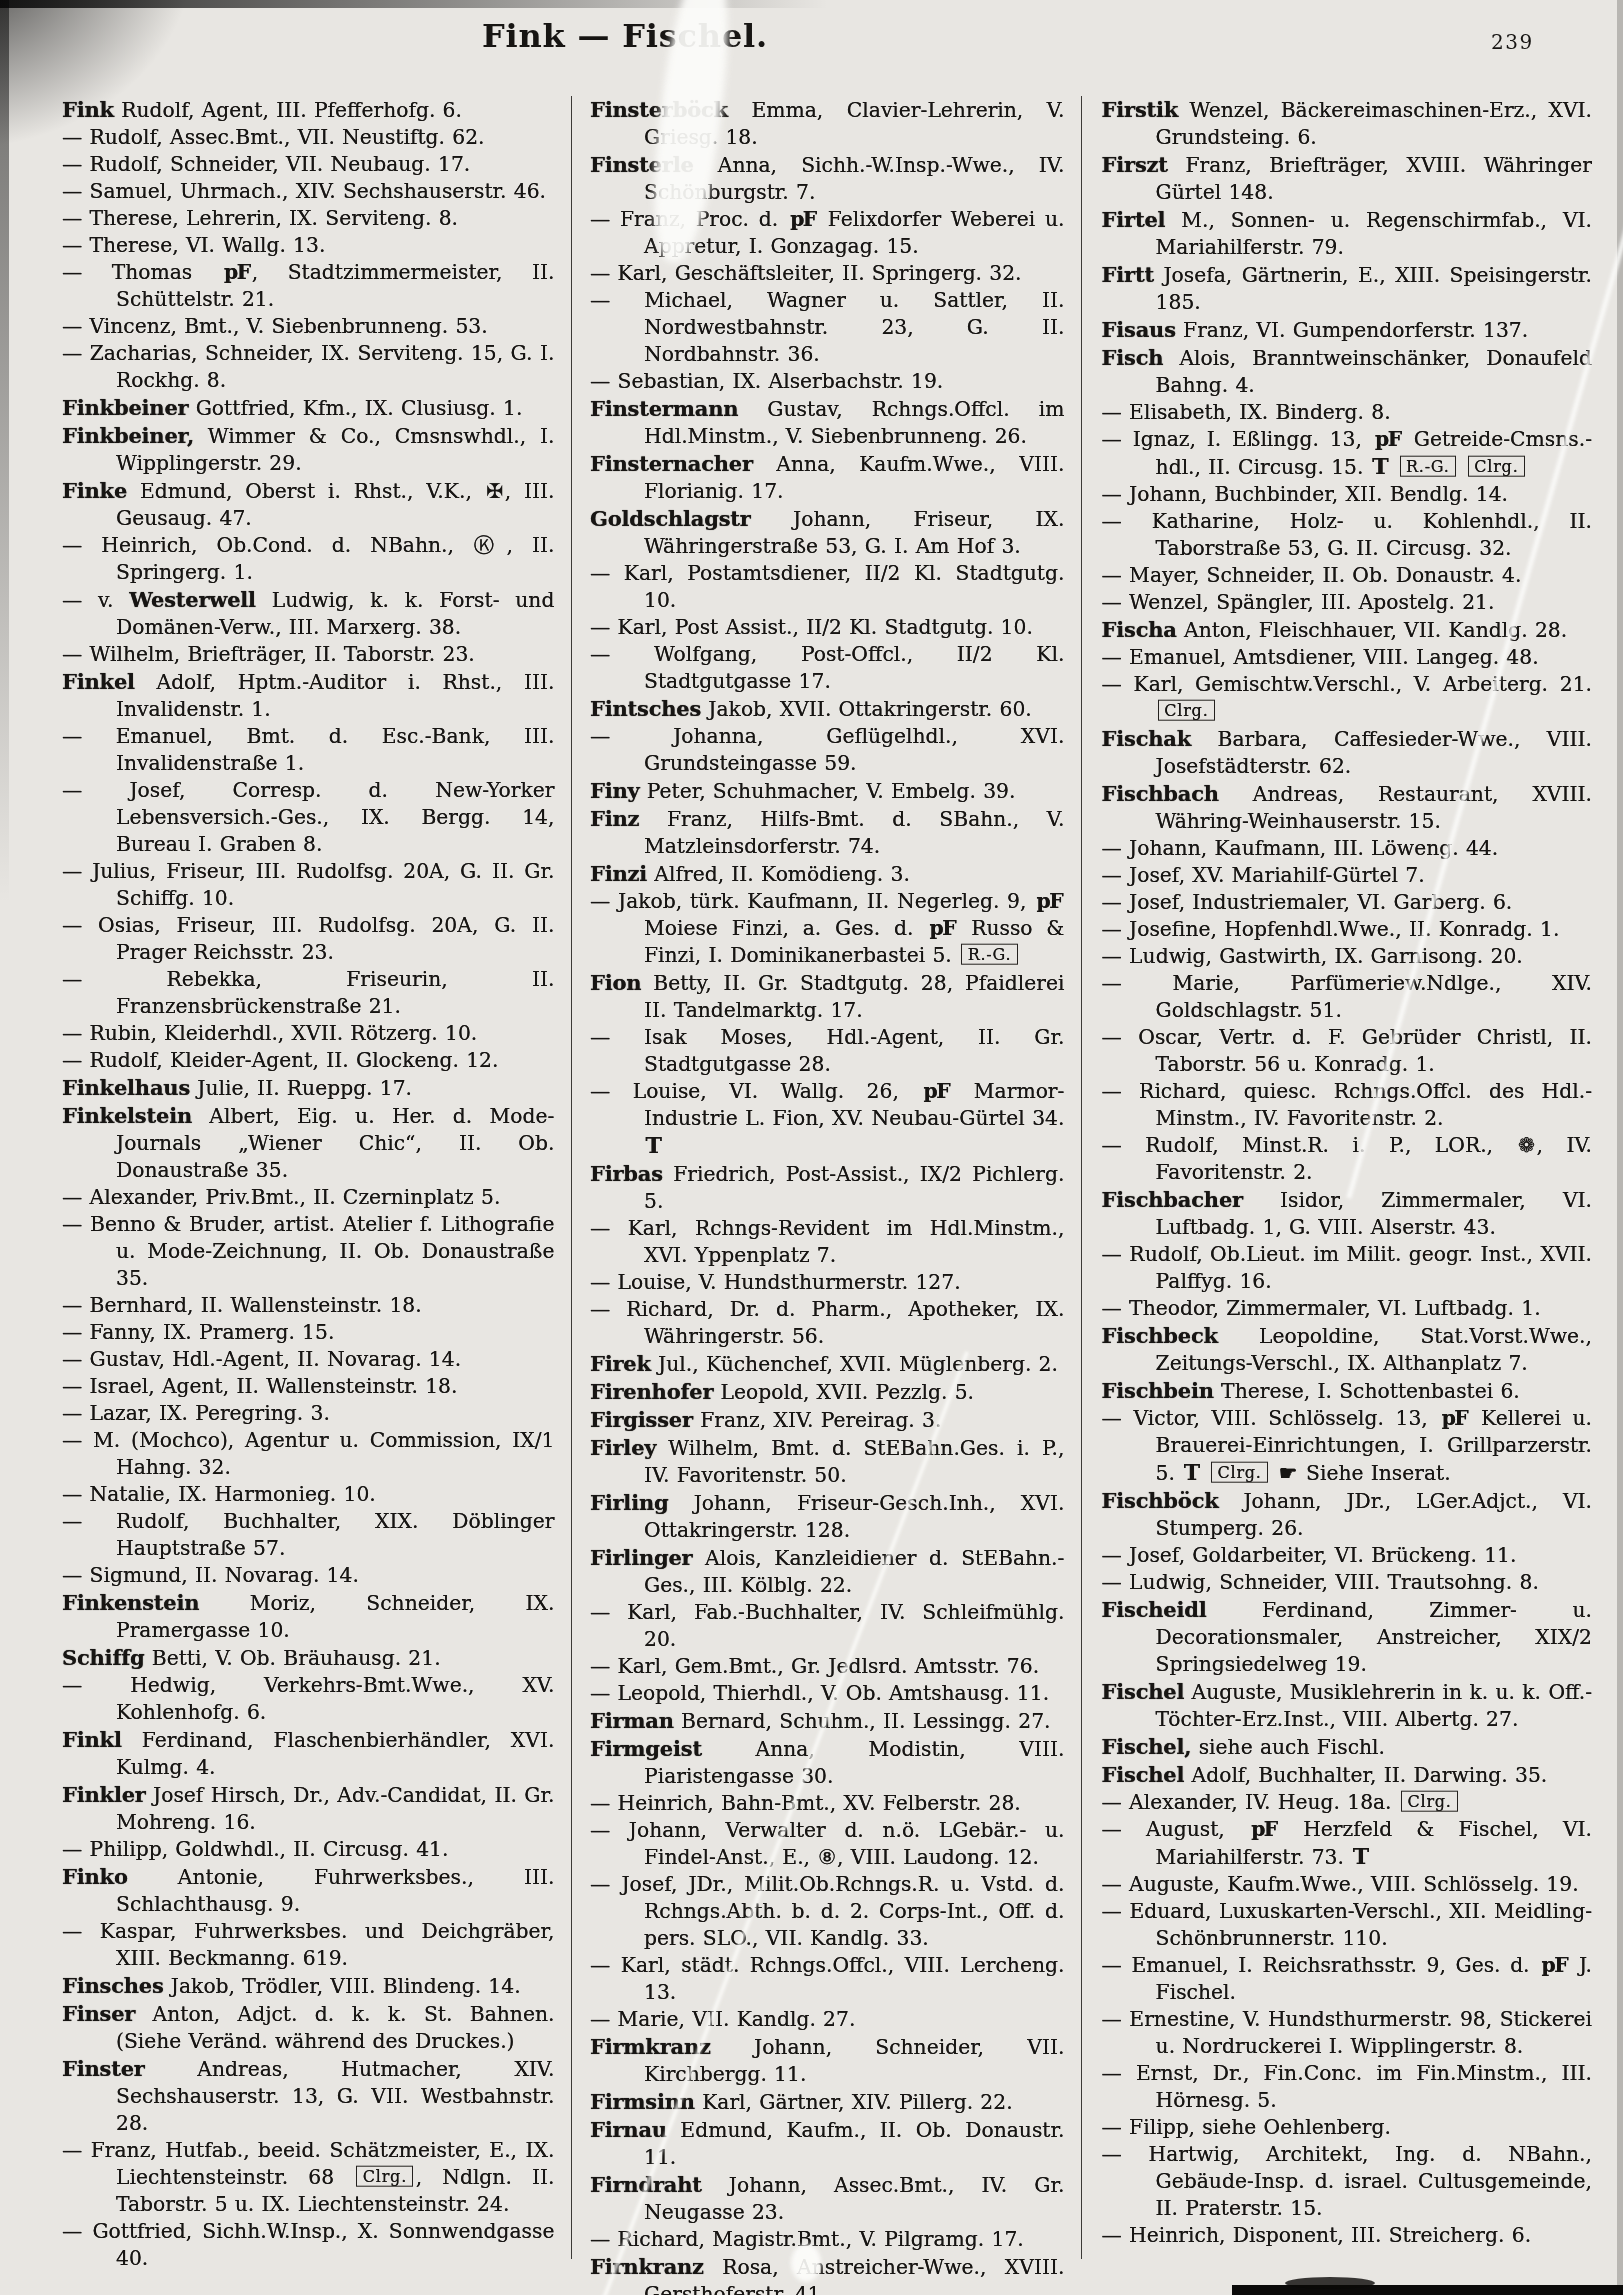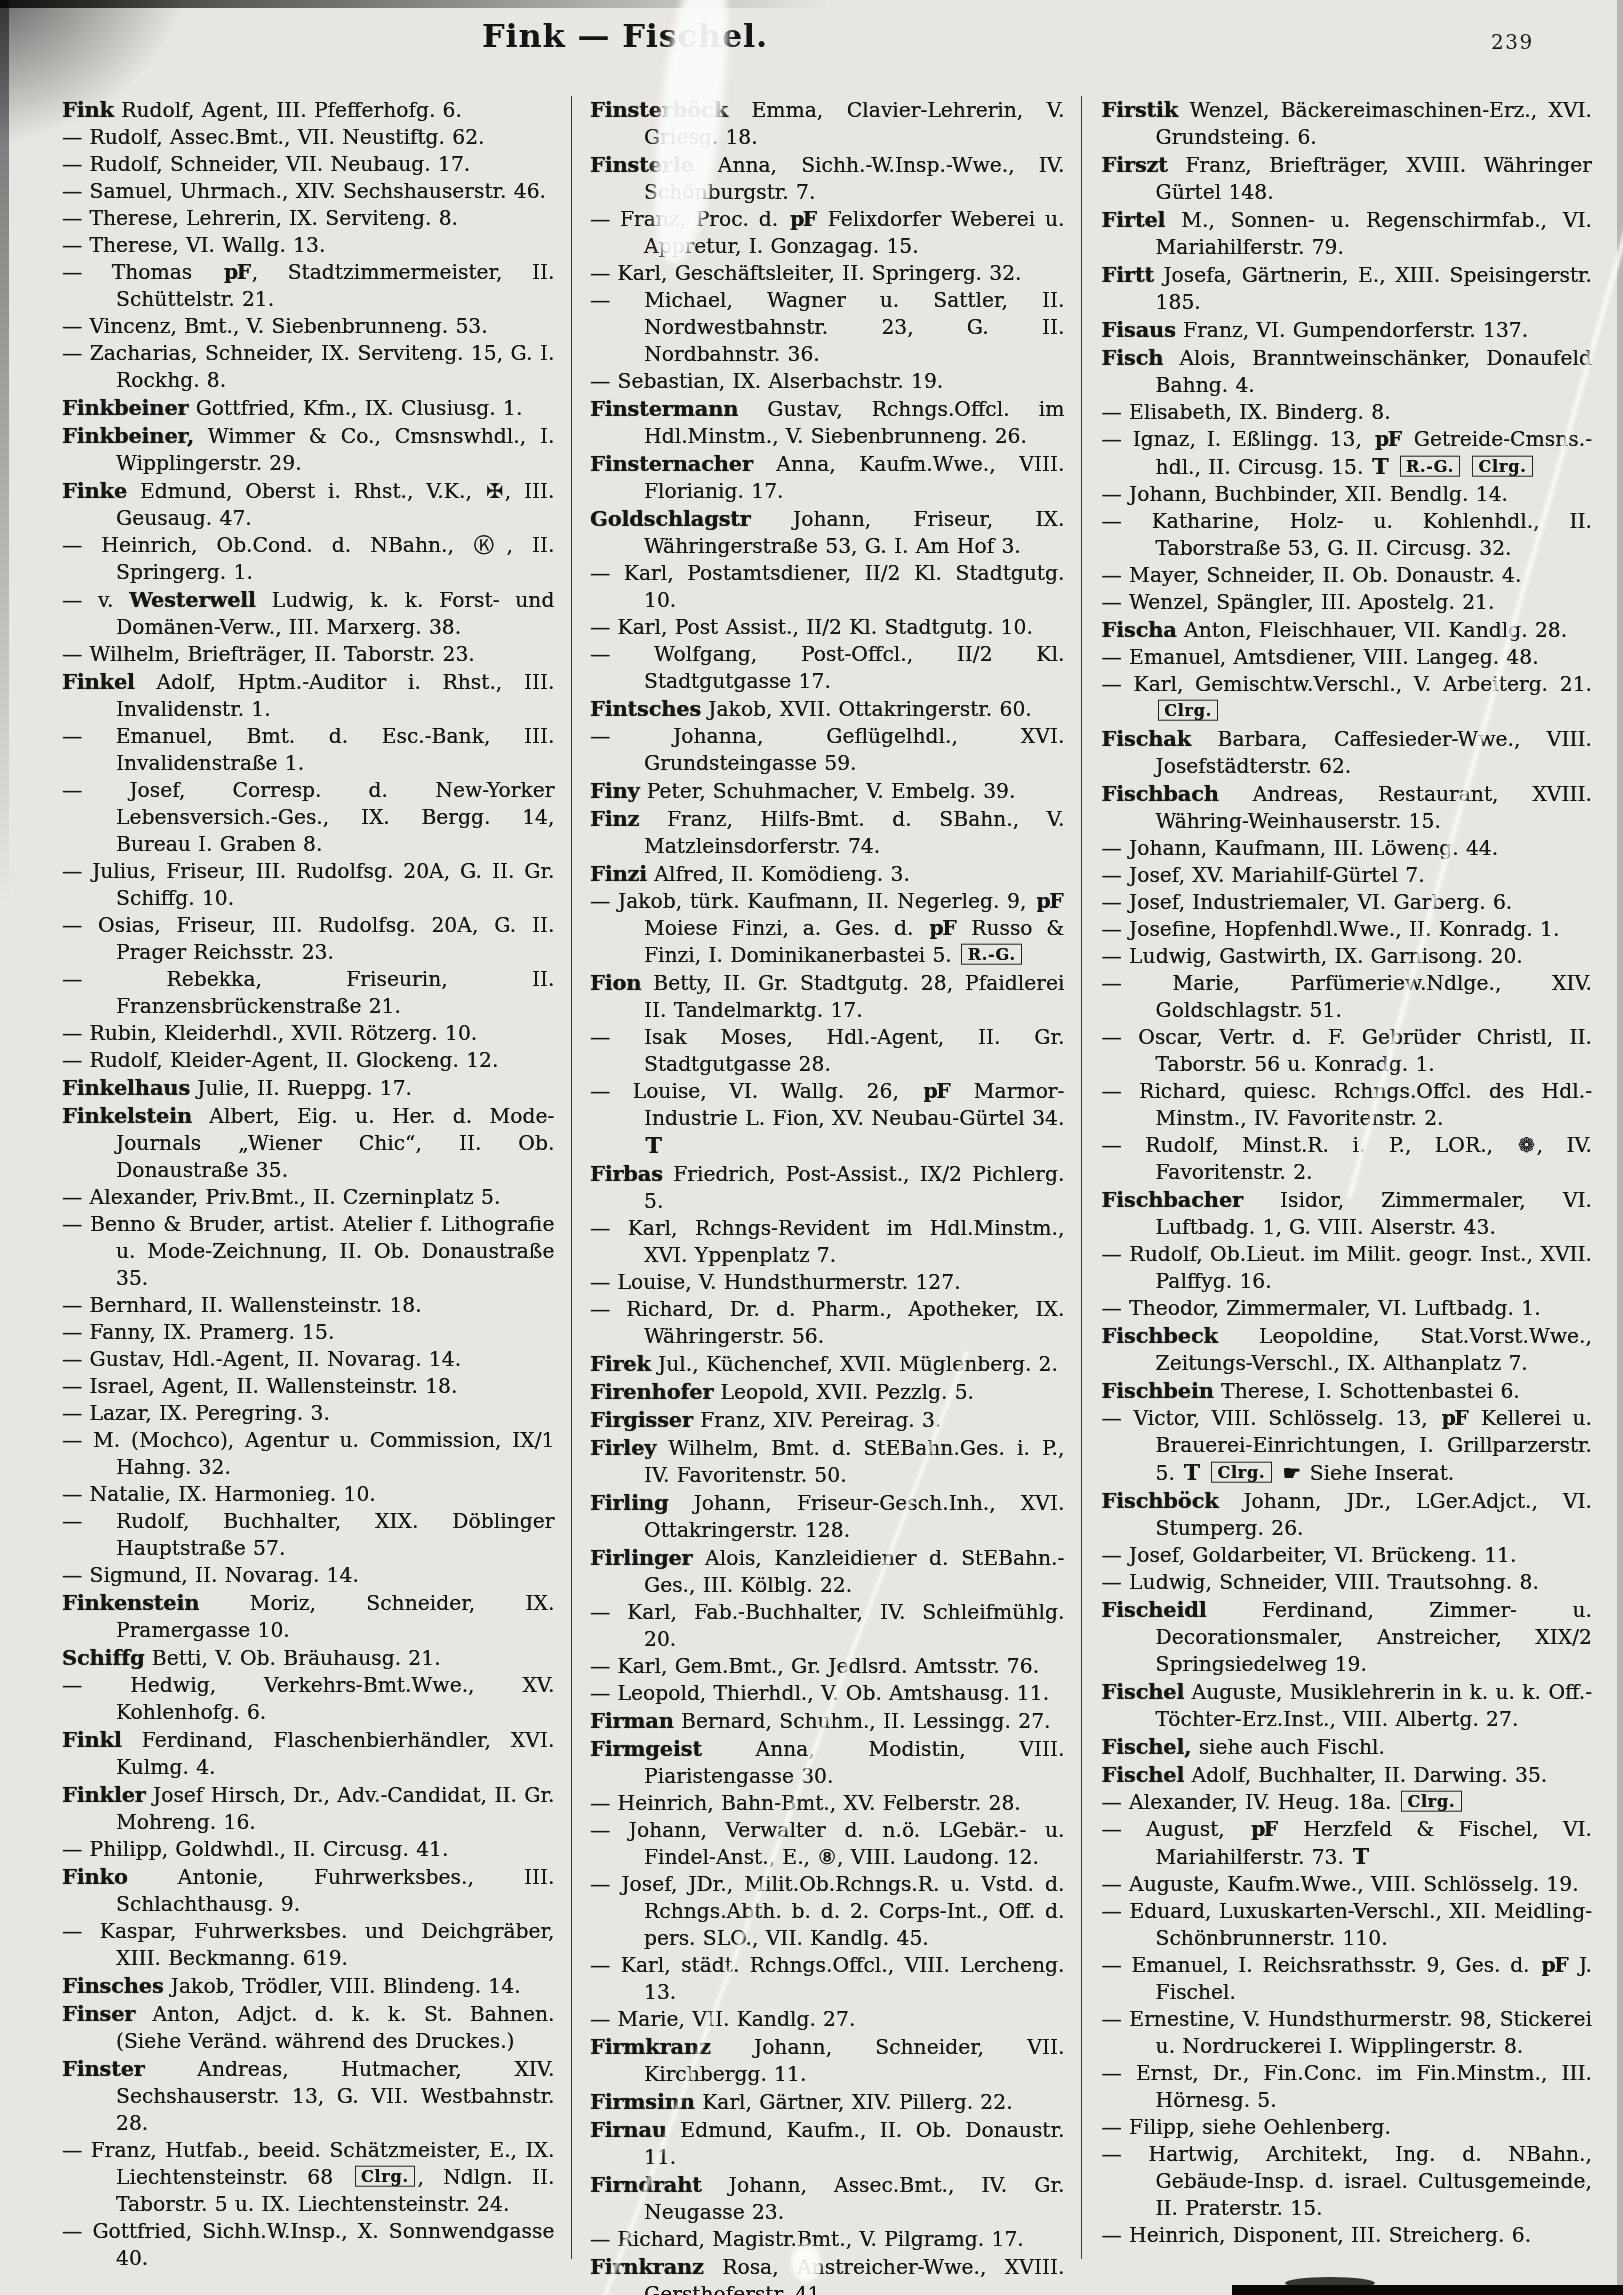--- a/index.html
+++ b/index.html
@@ -29,21 +29,21 @@
   ol.entries{list-style:none;margin:0;padding:0;}
   ol.entries li{
     font-size:20.3px;line-height:27px;text-align:justify;
     padding-left:54px;text-indent:-54px;
     text-shadow:0 0 0.5px rgba(20,18,16,.85);
     word-spacing:0.8px;
   }
   b.head{font-size:21px;letter-spacing:-0.2px;text-shadow:0 0 0.8px rgba(20,18,16,.9);}
   .badge{
     display:inline-block;border:1.9px solid #24211e;padding:0 5.3px;margin:0 2.3px;
-    font-weight:bold;font-size:16px;line-height:19px;letter-spacing:0.8px;
+    font-weight:normal;font-size:16px;line-height:19px;letter-spacing:0.8px;
     text-indent:0;transform:translateY(-2.3px);
   }
   .sym-firm{font-weight:bold;letter-spacing:-1.5px;padding:0 2.3px;}
   .sym-tel{font-weight:bold;font-size:22px;padding:0 1.5px;}
   .sym-hand{font-weight:bold;padding:0 1.5px;}
   .sym-cross{padding:0 1.5px;}
   .sym-circ{padding:0 0.8px;}
   
   .artifact{position:absolute;pointer-events:none;}
   .corner-shadow-tl{left:-45px;top:-45px;width:241px;height:196px;
@@ -156,21 +156,21 @@
           <li><b class="head">Firley</b> Wilhelm, Bmt. d. StEBahn.Ges. i. P., IV. Favoritenstr. 50.</li>
           <li><b class="head">Firling</b> Johann, Friseur-Gesch.Inh., XVI. Ottakringerstr. 128.</li>
           <li><b class="head">Firlinger</b> Alois, Kanzleidiener d. StEBahn.-Ges., III. Kölblg. 22.</li>
           <li>— Karl, Fab.-Buchhalter, IV. Schleifmühlg. 20.</li>
           <li>— Karl, Gem.Bmt., Gr. Jedlsrd. Amtsstr. 76.</li>
           <li>— Leopold, Thierhdl., V. Ob. Amtshausg. 11.</li>
           <li><b class="head">Firman</b> Bernard, Schuhm., II. Lessingg. 27.</li>
           <li><b class="head">Firmgeist</b> Anna, Modistin, VIII. Piaristengasse 30.</li>
           <li>— Heinrich, Bahn-Bmt., XV. Felberstr. 28.</li>
           <li>— Johann, Verwalter d. n.ö. LGebär.- u. Findel-Anst., E., <span class="sym-circ">⑧</span>, VIII. Laudong. 12.</li>
-          <li>— Josef, JDr., Milit.Ob.Rchngs.R. u. Vstd. d. Rchngs.Abth. b. d. 2. Corps-Int., Off. d. pers. SLO., VII. Kandlg. 45.</li>
+          <li>— Josef, JDr., Milit.Ob.Rchngs.R. u. Vstd. d. Rchngs.Abth. b. d. 2. Corps-Int., Off. d. pers. SLO., VII. Kandlg. 33.</li>
           <li>— Karl, städt. Rchngs.Offcl., VIII. Lercheng. 13.</li>
           <li>— Marie, VII. Kandlg. 27.</li>
           <li><b class="head">Firmkranz</b> Johann, Schneider, VII. Kirchbergg. 11.</li>
           <li><b class="head">Firmsinn</b> Karl, Gärtner, XIV. Pillerg. 22.</li>
           <li><b class="head">Firnau</b> Edmund, Kaufm., II. Ob. Donaustr. 11.</li>
           <li><b class="head">Firndraht</b> Johann, Assec.Bmt., IV. Gr. Neugasse 23.</li>
           <li>— Richard, Magistr.Bmt., V. Pilgramg. 17.</li>
           <li><b class="head">Firnkranz</b> Rosa, Anstreicher-Wwe., XVIII. Gersthoferstr. 41.</li>
         </ol>
     </div>

